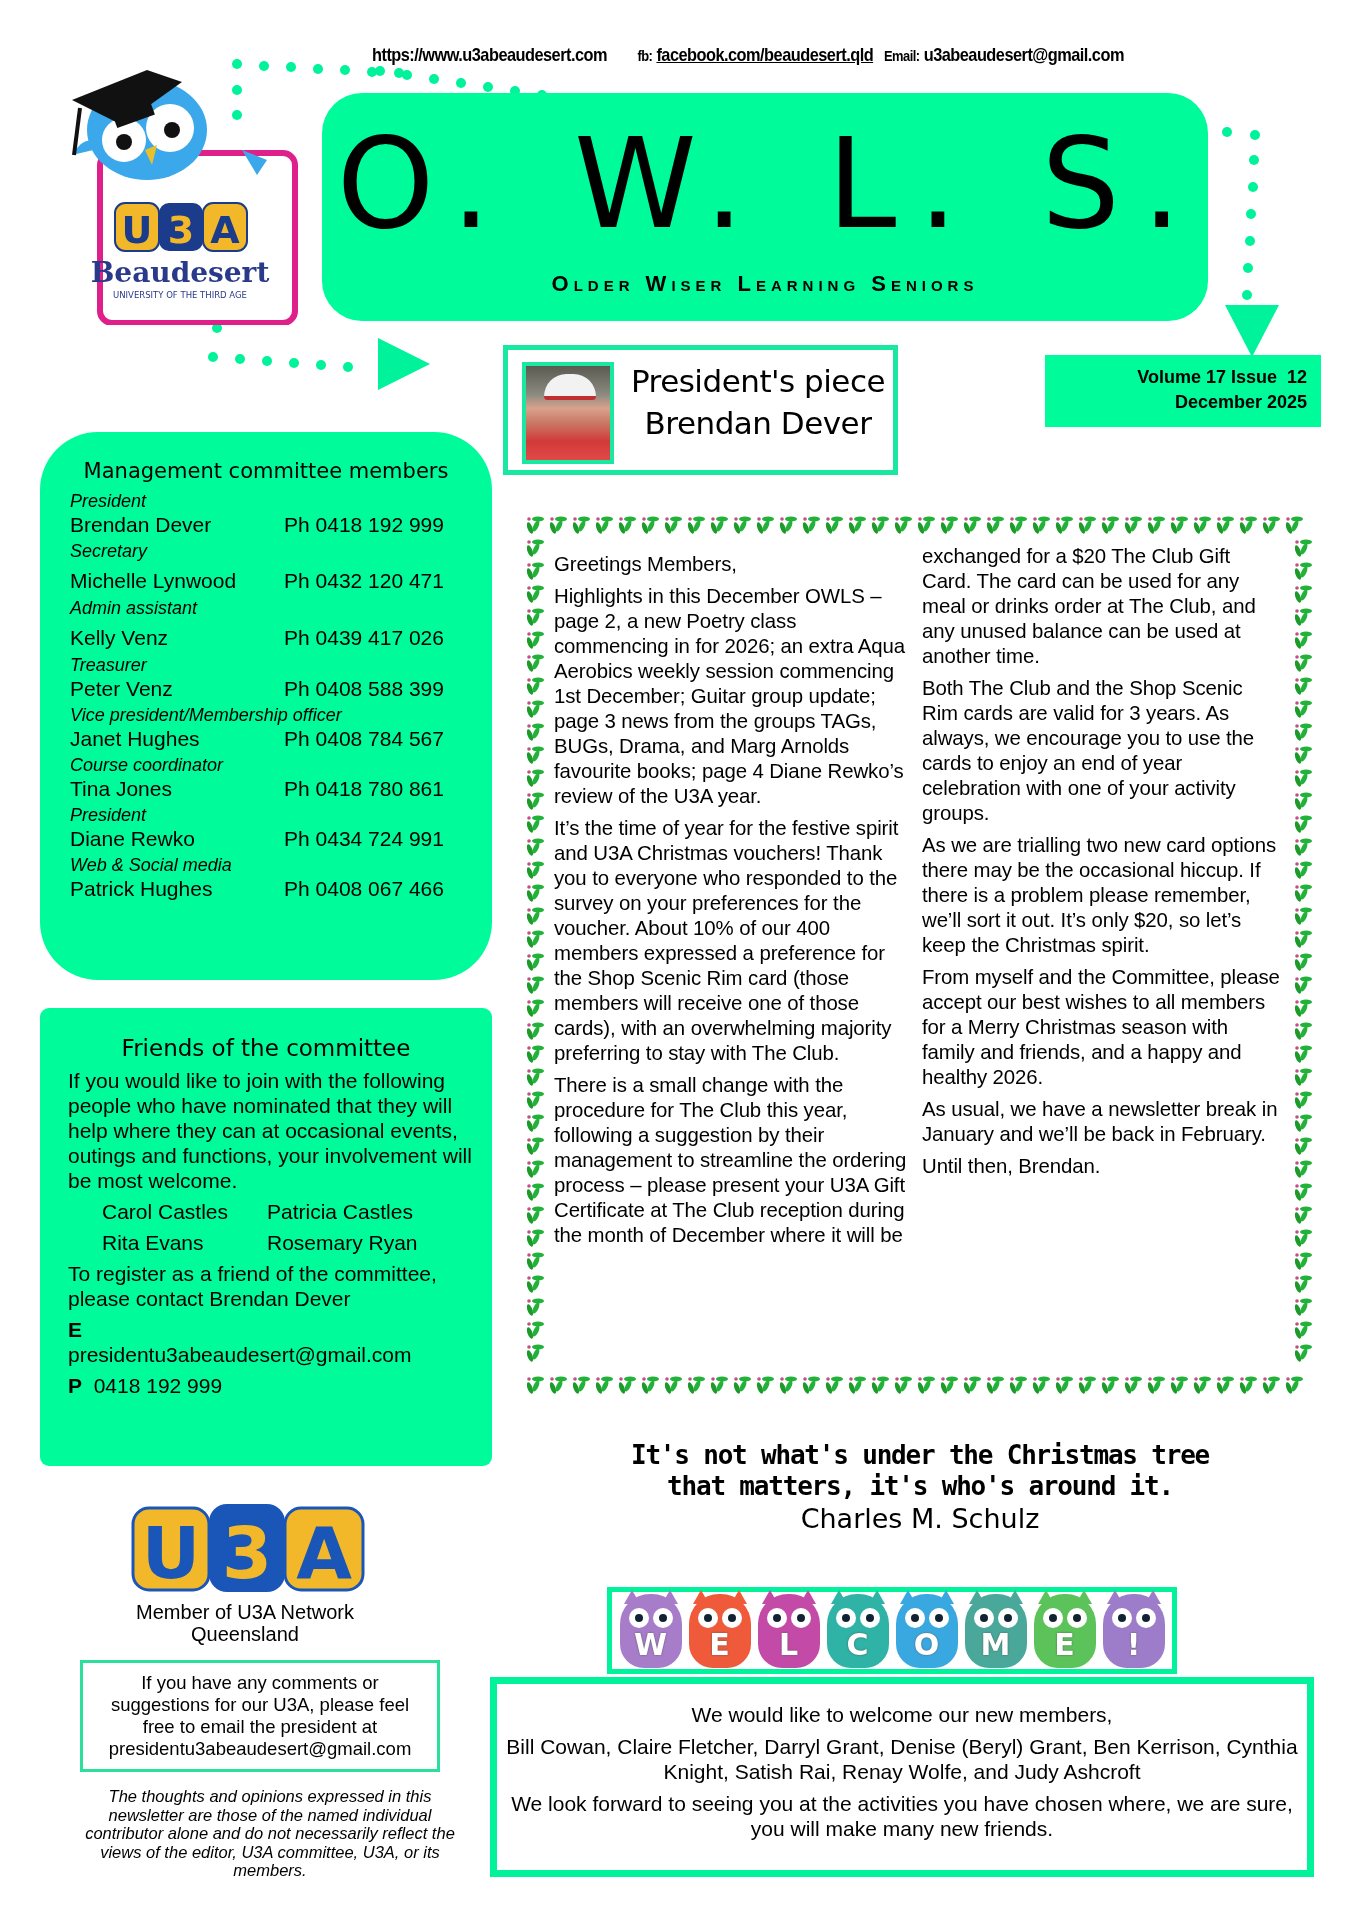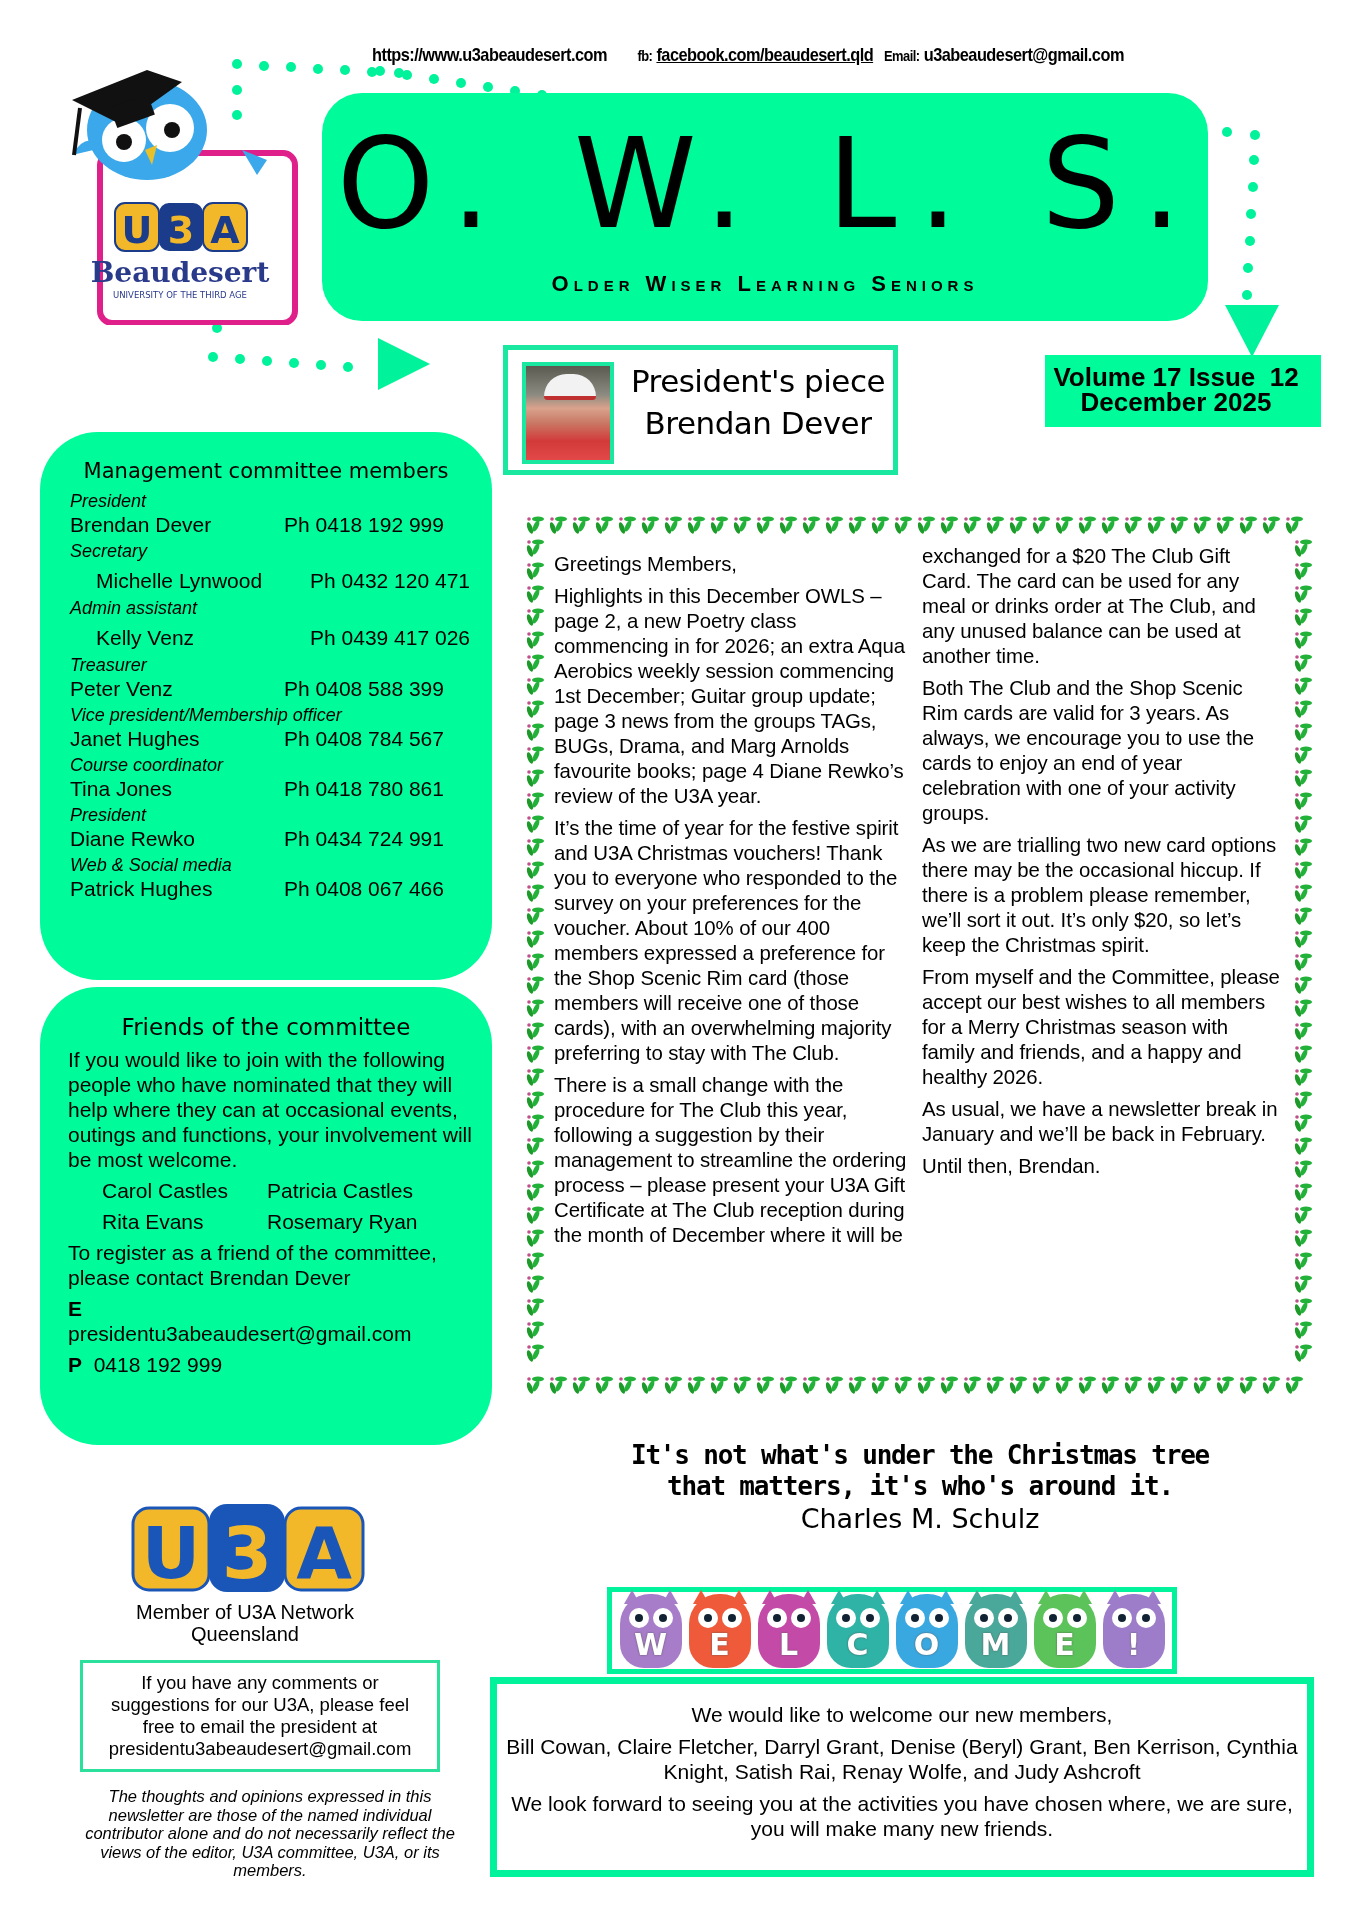--- a/index.html
+++ b/index.html
@@ -29,34 +29,34 @@
   .tri-right { position: absolute; width: 0; height: 0; border-top: 26px solid transparent; border-bottom: 26px solid transparent; border-left: 52px solid #00f29a; }
   .tri-down { position: absolute; width: 0; height: 0; border-left: 27px solid transparent; border-right: 27px solid transparent; border-top: 52px solid #00f29a; }
 
   
   #pres-box { left: 503px; top: 345px; width: 395px; height: 130px; border: 5px solid #1be8a0; }
   #pres-photo { position: absolute; left: 14px; top: 12px; width: 92px; height: 102px; border: 4px solid #1be8a0; background: linear-gradient(180deg,#5a5a50 0%,#8a8a80 30%,#d9a28c 45%,#c97a66 60%,#d23a3a 80%,#e24848 100%); overflow: hidden; }
   #pres-photo .cap { position: absolute; left: 18px; top: 8px; width: 52px; height: 26px; background: #f2f2f2; border-radius: 26px 26px 4px 4px; border-bottom: 4px solid #c03030; }
   #pres-title { position: absolute; left: 115px; top: 10px; width: 270px; text-align: center; font-family: "DejaVu Sans", sans-serif; font-size: 31px; line-height: 42px; letter-spacing: -0.5px; }
 
   
-  #vol-box { left: 1045px; top: 355px; width: 276px; height: 72px; padding: 10px 14px 0 0; text-align: center; font-weight: bold; font-size: 26px; line-height: 25px; }
+  #vol-box { left: 1045px; top: 355px; width: 276px; height: 72px; padding: 10px 14px 0 0; text-align: right; font-weight: bold; font-size: 18px; line-height: 25px; }
 
   
   .panel { position: absolute; border-radius: 58px; }
   #mgmt { left: 40px; top: 432px; width: 452px; height: 548px; }
   #mgmt-title { position: absolute; left: 0; right: 0; top: 27px; text-align: center; font-family: "DejaVu Sans", sans-serif; font-size: 21px; }
   #mgmt-list { position: absolute; left: 30px; top: 58px; width: 400px; }
   .role { font-style: italic; font-size: 18px; line-height: 22px; }
   .person { display: flex; font-size: 21px; line-height: 26px; }
   .person .nm { width: 214px; }
   .mgmt-item { margin-bottom: 2px; }
-  .mgmt-item.tall .person { margin-top: 6px; margin-bottom: 3px; justify-content: flex-end; }
-
-  #friends { left: 40px; top: 987px; width: 452px; height: 458px; }
+  .mgmt-item.tall .person { margin-top: 6px; margin-bottom: 3px; }
+
+  #friends { left: 40px; top: 1008px; width: 452px; height: 458px; border-radius: 9px; }
   #friends-title { position: absolute; left: 0; right: 0; top: 27px; text-align: center; font-family: "DejaVu Sans", sans-serif; font-size: 23px; }
   #friends-body { position: absolute; left: 28px; top: 60px; width: 410px; font-size: 21px; line-height: 25px; }
   #friends-body p { margin-bottom: 6px; }
   .fnames { display: grid; grid-template-columns: 165px 175px; padding-left: 34px; row-gap: 6px; margin-bottom: 6px; }
   .fnames span { line-height: 25px; }
 
   
   #u3a-net { left: 130px; top: 1500px; width: 240px; height: 95px; }
   #u3a-net-cap { left: 60px; top: 1601px; width: 370px; text-align: center; font-size: 20px; line-height: 22px; }
 

